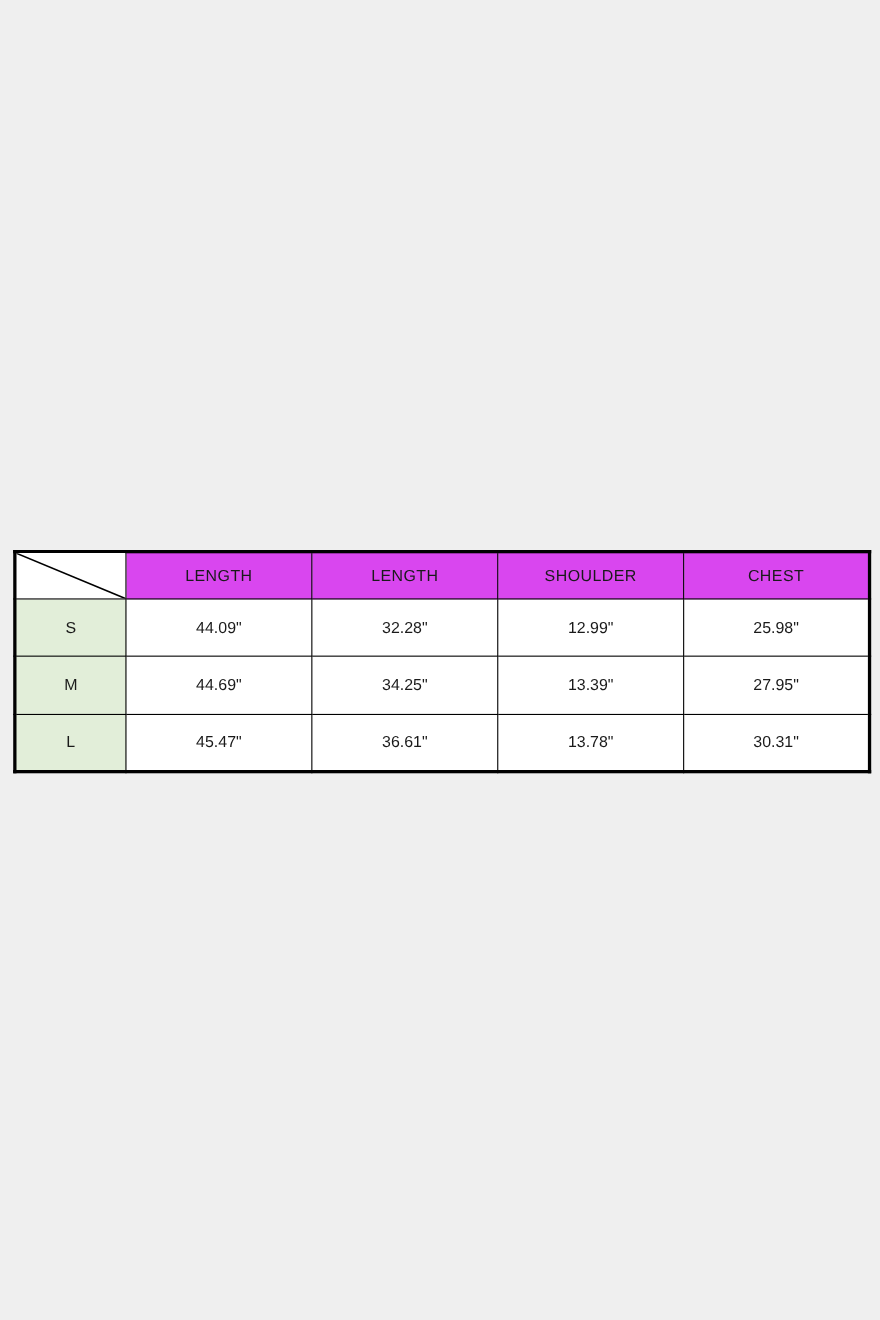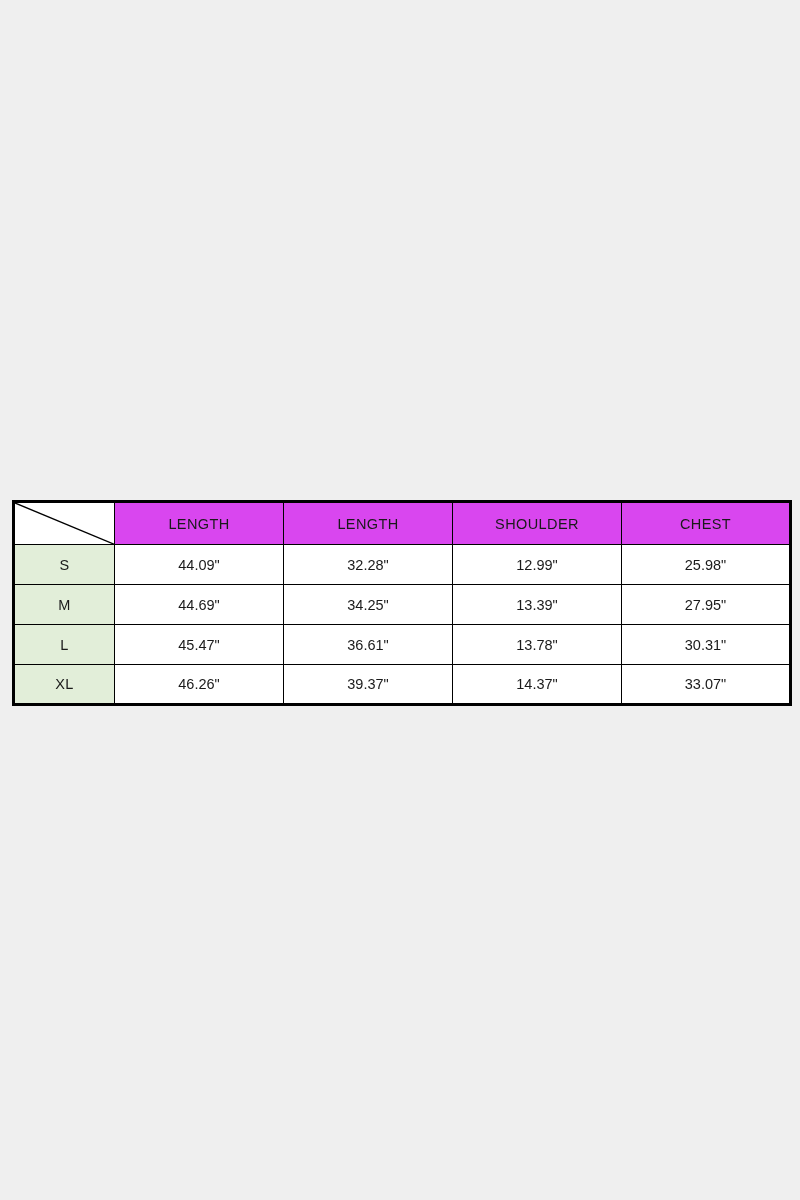--- a/index.html
+++ b/index.html
@@ -124,22 +124,15 @@
         <td class="data-cell">13.39"</td>
         <td class="data-cell">27.95"</td>
       </tr>
       <tr class="data-row">
         <td class="size-label">L</td>
         <td class="data-cell">45.47"</td>
         <td class="data-cell">36.61"</td>
         <td class="data-cell">13.78"</td>
         <td class="data-cell">30.31"</td>
       </tr>
-      <tr class="data-row">
-        <td class="size-label">XL</td>
-        <td class="data-cell">46.26"</td>
-        <td class="data-cell">39.37"</td>
-        <td class="data-cell">14.37"</td>
-        <td class="data-cell">33.07"</td>
-      </tr>
     </tbody>
   </table>
 </div>
 
 </body></html>

